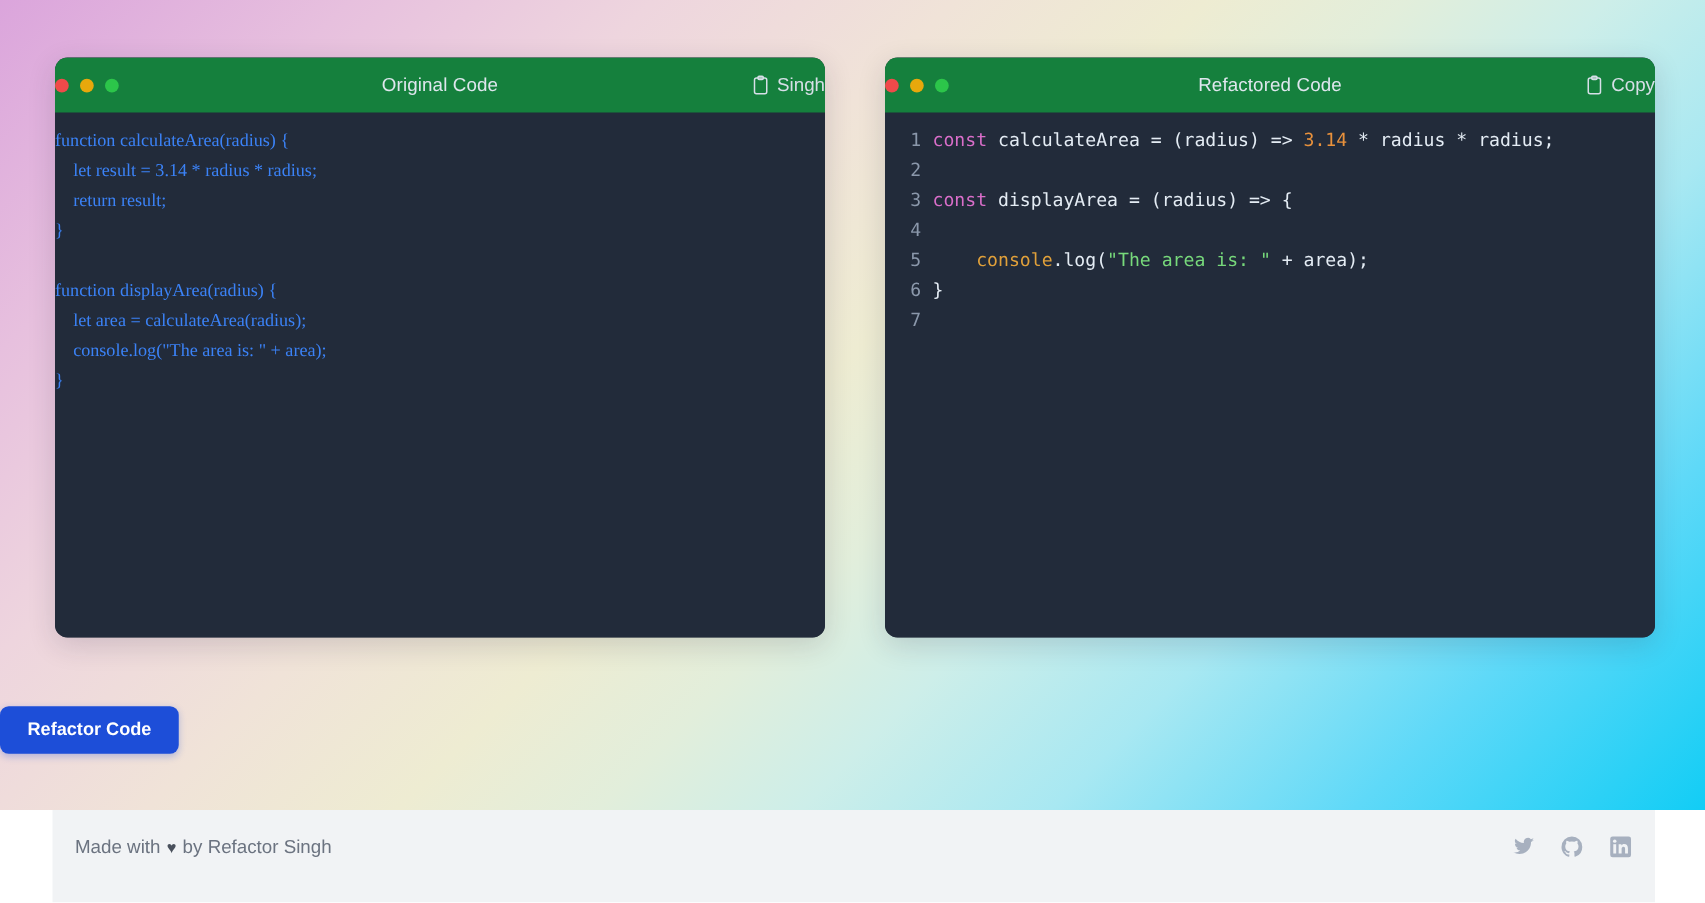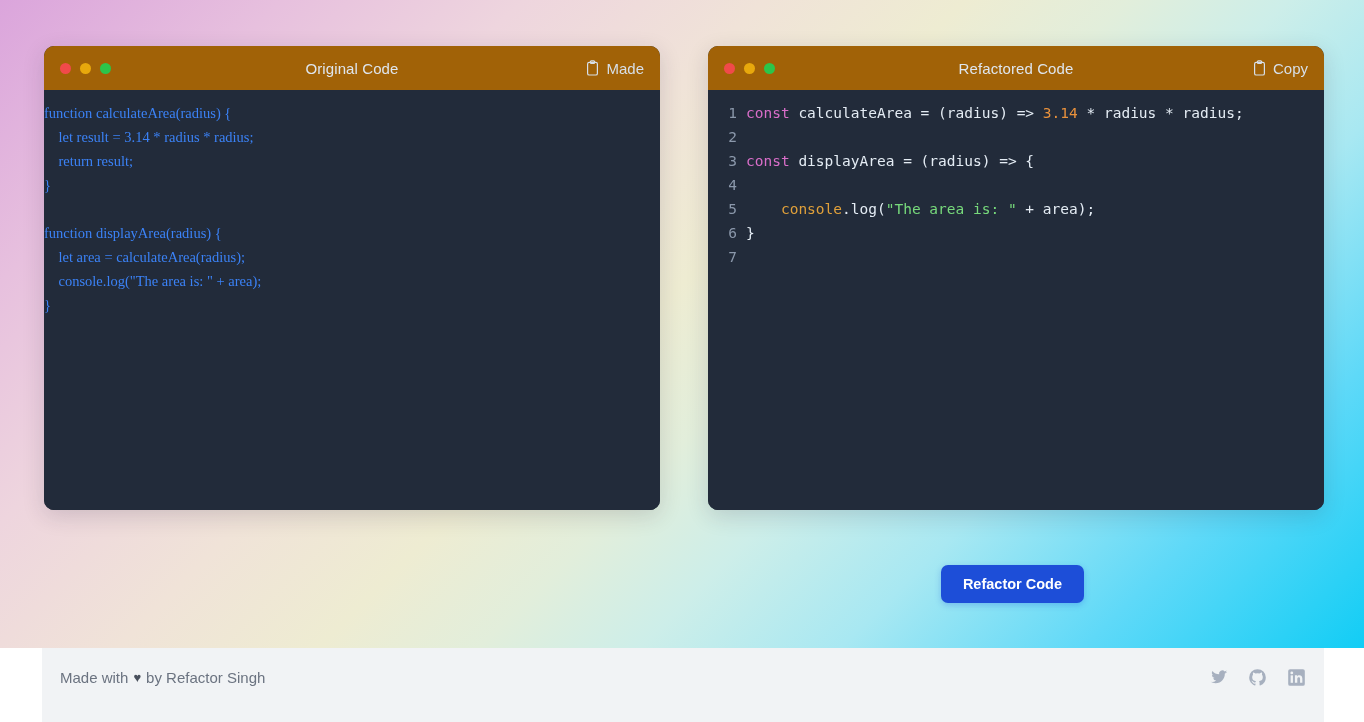--- a/index.html
+++ b/index.html
@@ -56,24 +56,24 @@
     overflow: hidden;
     background: #212a38;
     box-shadow: 0 6px 22px rgba(40, 30, 60, 0.16);
     display: flex;
     flex-direction: column;
   }
 
   .panel-header {
     height: 44px;
     min-height: 44px;
-    background: #a16207;
-    display: flex;
-    align-items: center;
-    padding: 0 16px;
+    background: #15803d;
+    display: flex;
+    align-items: center;
+    padding: 0 0;
     position: relative;
   }
 
   .dots { display: flex; gap: 9px; align-items: center; }
   .dot { width: 11px; height: 11px; border-radius: 50%; display: block; }
   .dot.red    { background: #f04a4a; }
   .dot.yellow { background: #e8a80c; }
   .dot.green  { background: #2cc54a; }
 
   .panel-title {
@@ -145,21 +145,21 @@
   .tok-fn   { color: #e0a03a; }
   .tok-pl   { color: #e4ecf4; }
 
   
   .btn-row {
     position: absolute;
     left: 0;
     top: 565px;
     width: 1084px;
     display: flex;
-    justify-content: flex-end;
+    justify-content: flex-start;
   }
   .refactor-btn {
     background: #1d4ed8;
     color: #ffffff;
     font-size: 14.5px;
     font-weight: bold;
     border: none;
     border-radius: 7px;
     padding: 11px 22px;
     cursor: pointer;
@@ -217,21 +217,21 @@
           <span class="dot green"></span>
         </div>
         <div class="panel-title">Original Code</div>
         <div class="panel-action">
           <span class="clipboard-icon">
             <svg width="13" height="16" viewBox="0 0 13 16" fill="none" xmlns="http://www.w3.org/2000/svg">
               <rect x="1.6" y="2.4" width="9.8" height="12.6" rx="1.6" stroke="#d7dfe8" stroke-width="1.2"></rect>
               <rect x="4.4" y="0.9" width="4.2" height="2.6" rx="0.9" stroke="#d7dfe8" stroke-width="1.2"></rect>
             </svg>
           </span>
-          <span>Made</span>
+          <span>Singh</span>
         </div>
       </div>
       <textarea class="code-plain" spellcheck="false" style="">function calculateArea(radius) {
     let result = 3.14 * radius * radius;
     return result;
 }
 
 function displayArea(radius) {
     let area = calculateArea(radius);
     console.log("The area is: " + area);

